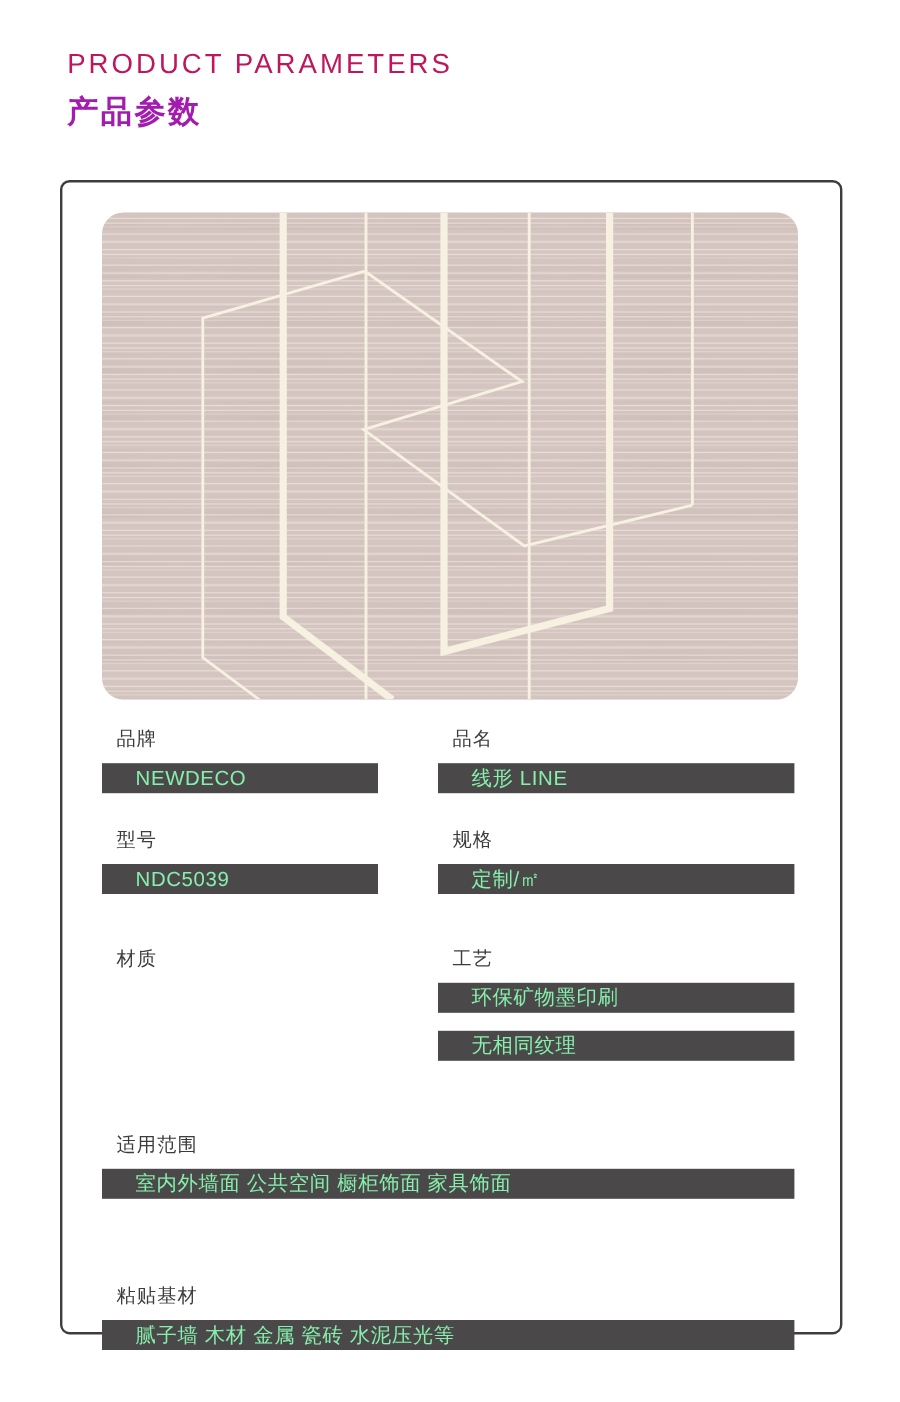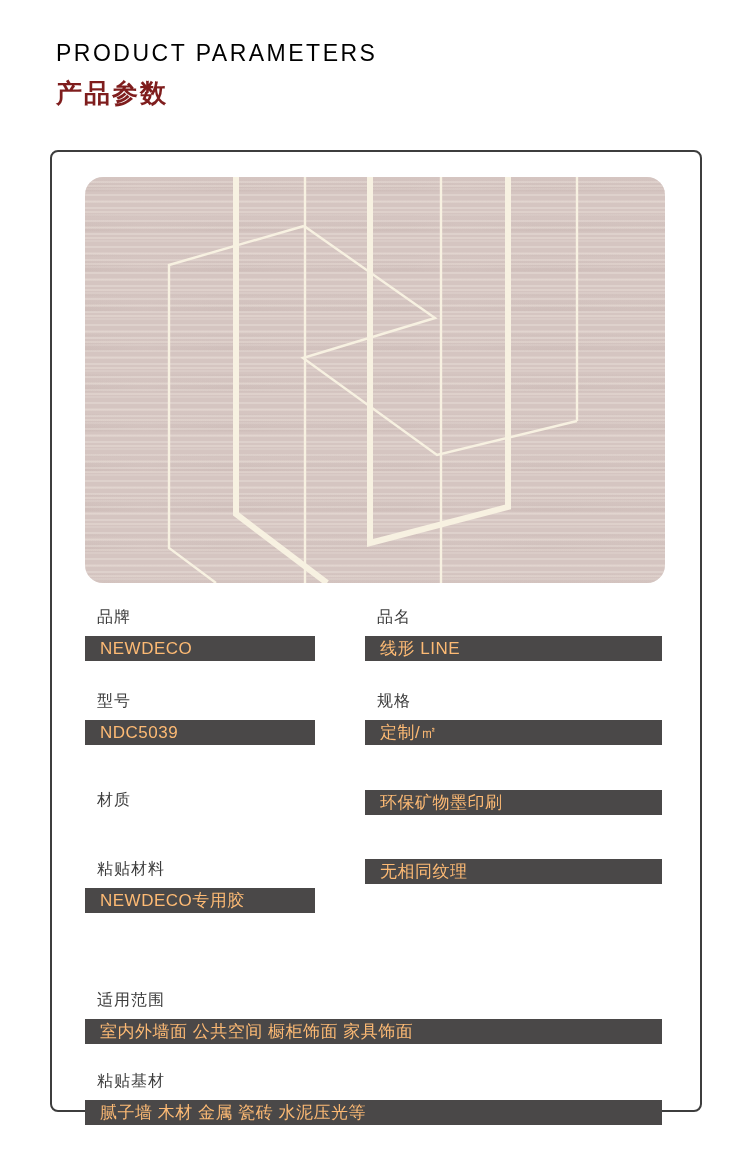--- a/index.html
+++ b/index.html
@@ -6,25 +6,25 @@
   html,body { width:750px; }
   body {
     width:750px; height:1168px;
     background:#ffffff;
     font-family:"Liberation Sans","DejaVu Sans",sans-serif;
     position:relative;
     overflow:hidden;
   }
   .header { position:absolute; left:56px; top:40px; }
   .title-en {
-    font-size:23px; font-weight:400; color:#000000;
+    font-size:23px; font-weight:400; color:#be185d;
     letter-spacing:2.5px;
   }
   .title-zh {
-    font-size:26px; font-weight:700; color:#7f1d1d;
+    font-size:26px; font-weight:700; color:#a21caf;
     margin-top:9px; letter-spacing:2px;
   }
   .card {
     position:absolute; left:50px; top:150px;
     width:652px; height:962px;
     border:2px solid #3d3d3d;
     border-radius:8px;
     background:#ffffff;
   }
   .wallpaper {
@@ -58,34 +58,34 @@
         rgba(201,184,180,0.4) 38px, rgba(201,184,180,0)  40px);
   }
   .wallpaper svg { position:absolute; inset:0; display:block; }
   .field { position:absolute; }
   .field-label {
     font-size:16px; color:#3c3c3c; line-height:20px;
     padding-left:12px; margin-bottom:9px;
     letter-spacing:1px;
   }
   .field-bar {
-    background:#4a4848; color:#fdba74;
+    background:#4a4848; color:#86efac;
     height:25px; line-height:25px;
-    font-size:17px; padding-left:15px;
+    font-size:17px; padding-left:28px;
     letter-spacing:0.5px;
     white-space:nowrap; overflow:hidden;
   }
   .col-left  { left:33px;  width:230px; }
   .col-right { left:313px; width:297px; }
   .col-full  { left:33px;  width:577px; }
   .row-1 { top:455px; }
   .row-2 { top:539px; }
   .row-3 { top:638px; }
   .row-4 { top:707px; }
-  .row-5 { top:793px;margin-top:45px; }
+  .row-5 { top:793px; }
   .row-6 { top:919px; }
 </style>
 </head>
 <body>
 
 <div class="header">
   <div class="title-en">PRODUCT PARAMETERS</div>
   <div class="title-zh">产品参数</div>
 </div>
 
@@ -126,27 +126,24 @@
   </div>
   <div class="field col-right row-2">
     <div class="field-label">规格</div>
     <div class="field-bar">定制/㎡</div>
   </div>
 
   <div class="field col-left row-3">
     <div class="field-label">材质</div>
   </div>
   <div class="field col-right row-3">
+    <div class="field-label">工艺</div>
     <div class="field-bar">环保矿物墨印刷</div>
   </div>
 
-  <div class="field col-left row-4">
-    <div class="field-label">粘贴材料</div>
-    <div class="field-bar">NEWDECO专用胶</div>
-  </div>
   <div class="field col-right row-4">
     <div class="field-bar">无相同纹理</div>
   </div>
 
   <div class="field col-full row-5">
     <div class="field-label">适用范围</div>
     <div class="field-bar">室内外墙面 公共空间 橱柜饰面 家具饰面</div>
   </div>
 
   <div class="field col-full row-6">

